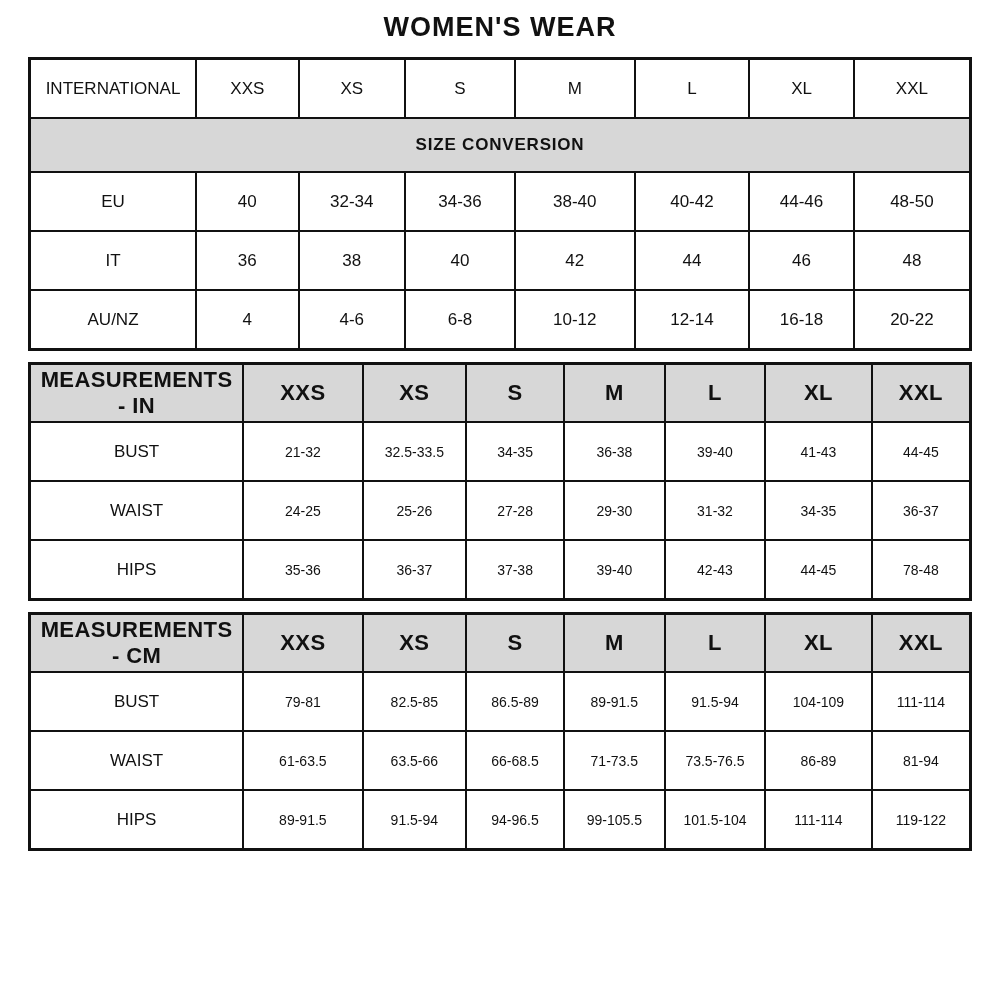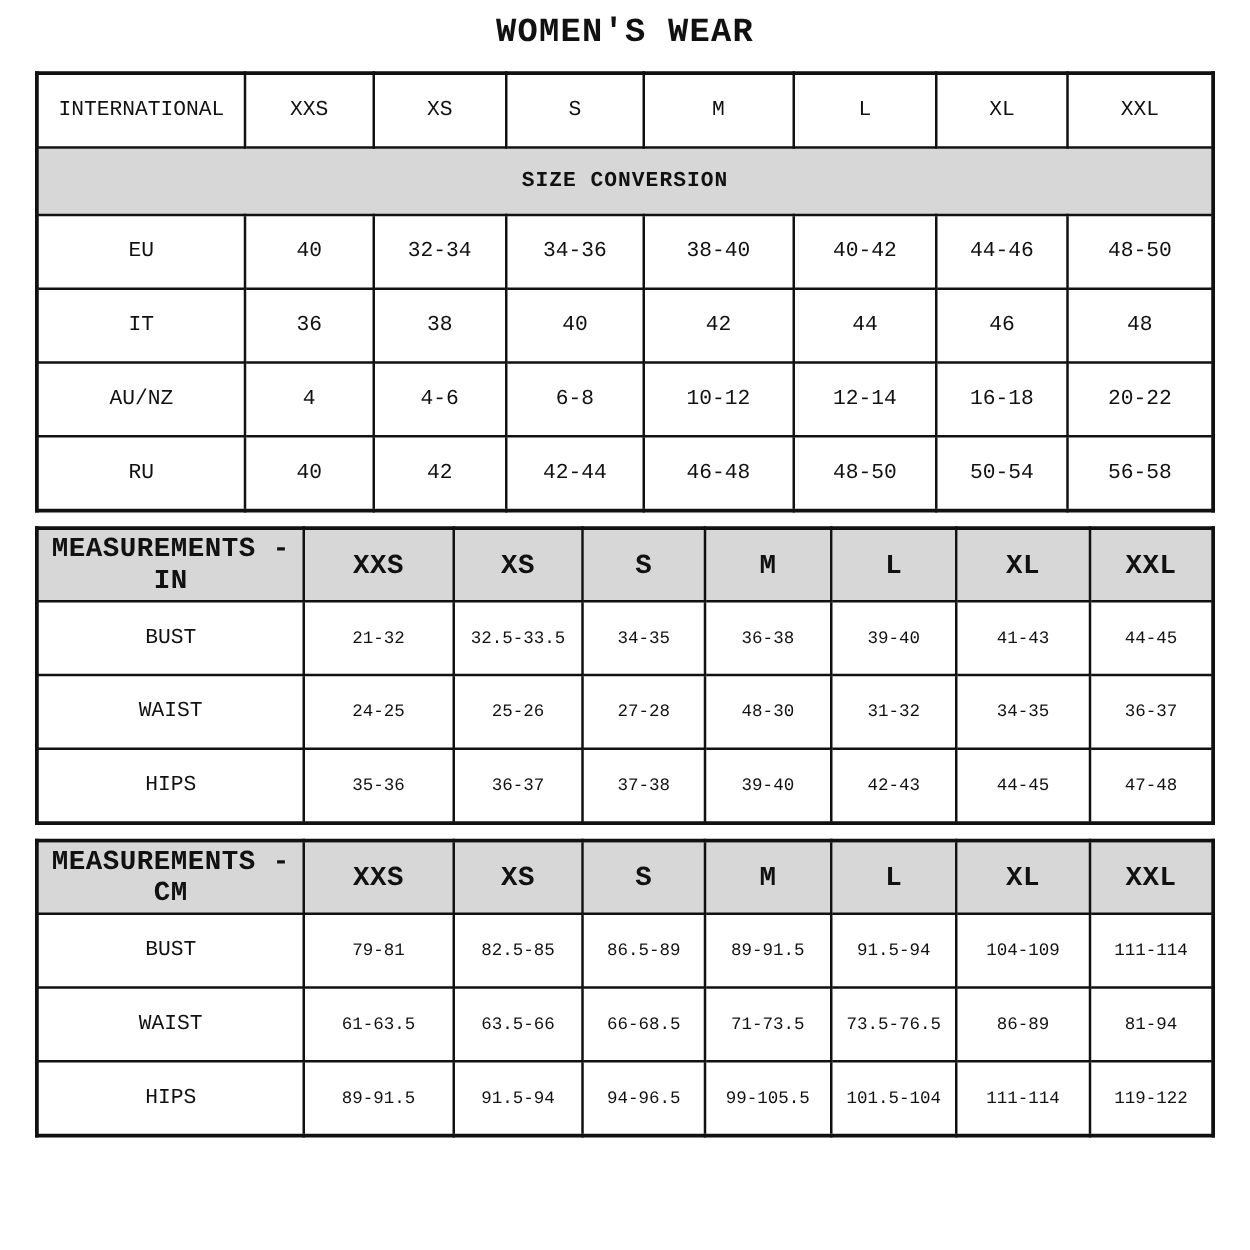--- a/index.html
+++ b/index.html
@@ -9,21 +9,20 @@
     width: 1000px;
     font-family: "Liberation Sans", "DejaVu Sans", sans-serif;
     color: #111111;
   }
   .page {
     width: 1000px;
     height: 1000px;
     box-sizing: border-box;
     padding: 10px 28px 12px 28px;
     background: #ffffff;
-    font-family: Liberation Mono, monospace;
   }
   .page-title {
     margin: 0 0 13px 0;
     text-align: center;
     font-size: 27px;
     font-weight: 700;
     letter-spacing: 1px;
     line-height: 34px;
     color: #111111;
   }
@@ -133,30 +132,20 @@
         <tr>
           <td class="label-cell">AU/NZ</td>
           <td class="value-cell">4</td>
           <td class="value-cell">4-6</td>
           <td class="value-cell">6-8</td>
           <td class="value-cell">10-12</td>
           <td class="value-cell">12-14</td>
           <td class="value-cell">16-18</td>
           <td class="value-cell">20-22</td>
         </tr>
-        <tr>
-          <td class="label-cell">RU</td>
-          <td class="value-cell">40</td>
-          <td class="value-cell">42</td>
-          <td class="value-cell">42-44</td>
-          <td class="value-cell">46-48</td>
-          <td class="value-cell">48-50</td>
-          <td class="value-cell">50-54</td>
-          <td class="value-cell">56-58</td>
-        </tr>
       </tbody>
     </table>
   <table class="tbl measurements">
       <colgroup>
         <col style="width: 22.7%;">
         <col style="width: 12.7%;">
         <col style="width: 11%;">
         <col style="width: 10.4%;">
         <col style="width: 10.7%;">
         <col style="width: 10.7%;">
@@ -182,34 +171,34 @@
           <td class="value-cell">36-38</td>
           <td class="value-cell">39-40</td>
           <td class="value-cell">41-43</td>
           <td class="value-cell">44-45</td>
         </tr>
         <tr>
           <td class="label-cell">WAIST</td>
           <td class="value-cell">24-25</td>
           <td class="value-cell">25-26</td>
           <td class="value-cell">27-28</td>
-          <td class="value-cell">48-30</td>
+          <td class="value-cell">29-30</td>
           <td class="value-cell">31-32</td>
           <td class="value-cell">34-35</td>
           <td class="value-cell">36-37</td>
         </tr>
         <tr>
           <td class="label-cell">HIPS</td>
           <td class="value-cell">35-36</td>
           <td class="value-cell">36-37</td>
           <td class="value-cell">37-38</td>
           <td class="value-cell">39-40</td>
           <td class="value-cell">42-43</td>
           <td class="value-cell">44-45</td>
-          <td class="value-cell">47-48</td>
+          <td class="value-cell">78-48</td>
         </tr>
       </tbody>
     </table>
   <table class="tbl measurements">
       <colgroup>
         <col style="width: 22.7%;">
         <col style="width: 12.7%;">
         <col style="width: 11%;">
         <col style="width: 10.4%;">
         <col style="width: 10.7%;">

